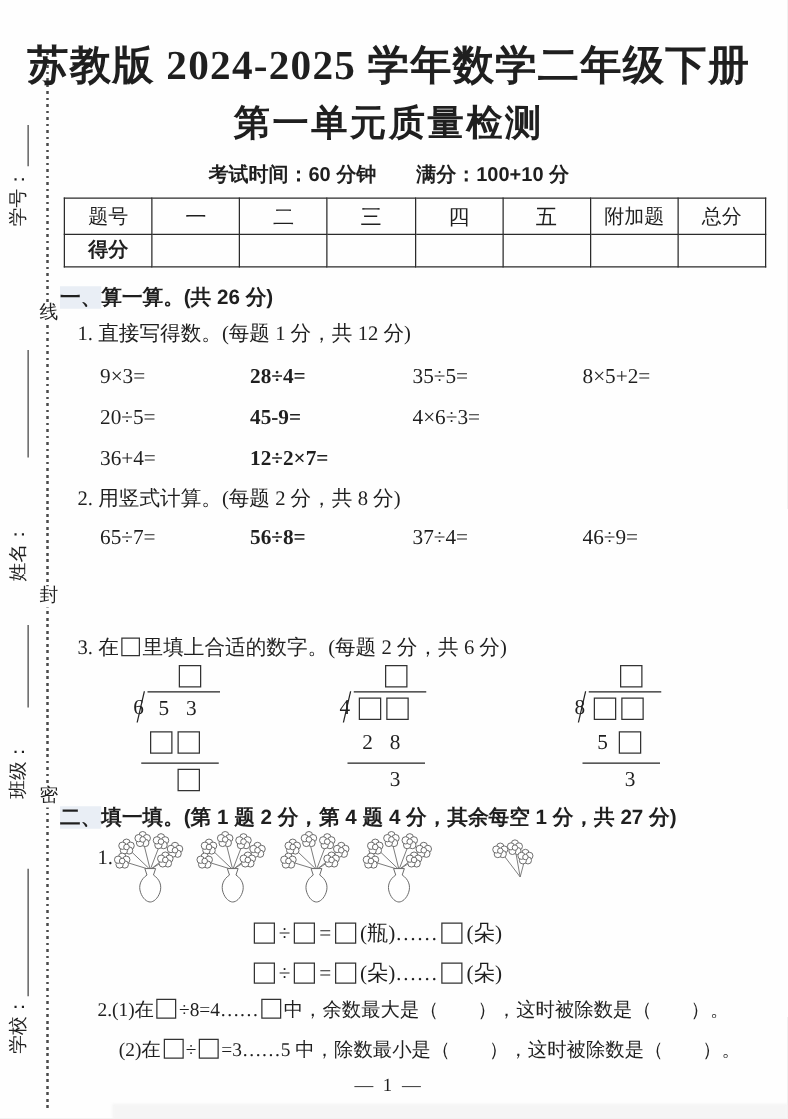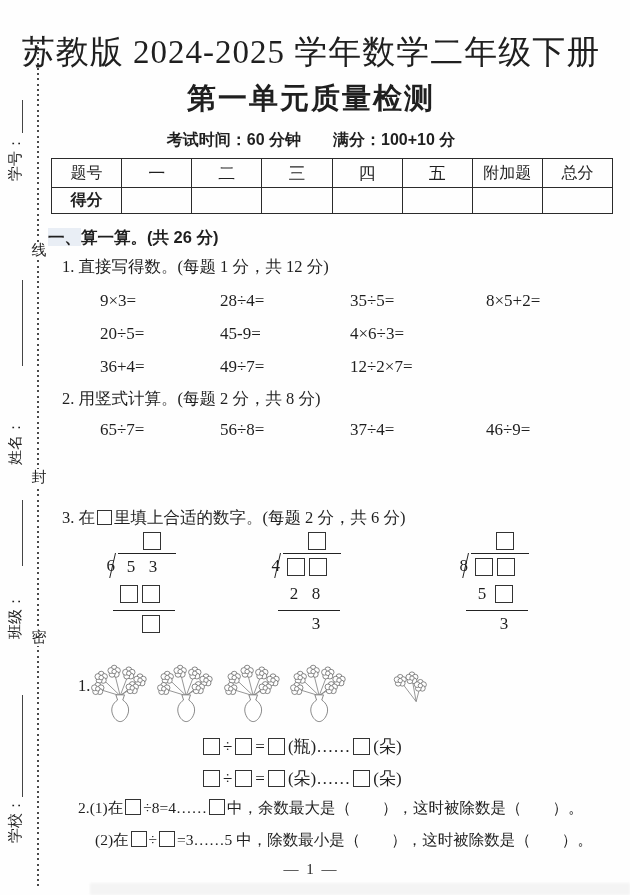--- a/index.html
+++ b/index.html
@@ -10,21 +10,21 @@
   .seal-dots{position:absolute;left:37px;top:42px;height:846px;width:2px;
     background:repeating-linear-gradient(to bottom,#4a4a4a 0 2px,transparent 2px 5.2px);}
   .seal-char{position:absolute;left:30px;width:18px;text-align:center;background:#fefefe;
     font-size:15px;line-height:17px;}
   .mlabel{position:absolute;left:-25px;width:80px;text-align:center;transform:rotate(-90deg);
     font-size:15px;white-space:nowrap;}
   .mblank{position:absolute;left:22px;width:0;border-left:1.3px solid #444;}
 
   
   .title1{position:absolute;top:30px;left:0;width:622px;text-align:center;
-    font-size:33px;font-weight:normal;letter-spacing:1px;}
+    font-size:33px;font-weight:bold;letter-spacing:1px;}
   .title2{position:absolute;top:79px;left:0;width:622px;text-align:center;
     font-size:29px;font-weight:bold;letter-spacing:2px;}
   .exam-info{position:absolute;top:130px;left:0;width:622px;text-align:center;
     font-family:"Liberation Sans",sans-serif;font-weight:bold;font-size:16px;}
 
   
   table.score{position:absolute;top:158px;left:51px;width:562px;border-collapse:collapse;
     table-layout:fixed;font-size:16px;}
   table.score td{border:1.4px solid #2b2b2b;text-align:center;padding:0;}
   table.score tr:nth-child(1) td{height:28px;font-family:"Liberation Sans",sans-serif;font-weight:normal;}
@@ -34,22 +34,22 @@
 
   
   .sec-heading{position:absolute;left:48px;font-family:"Liberation Sans",sans-serif;
     font-weight:bold;font-size:16.5px;white-space:nowrap;}
   .sec-heading::first-letter{background:#e9eef5;}
   .q-label{position:absolute;left:62px;font-size:16.5px;white-space:nowrap;}
 
   .eq-grid{position:absolute;left:48px;width:576px;font-size:17px;}
   .eq-row{display:flex;height:33px;align-items:center;padding-left:32px;}
   .eq-row span{display:block;}
-  .eq-row span:nth-child(1){width:120px;margin-left:20px;}
-  .eq-row span:nth-child(2){width:130px;}
+  .eq-row span:nth-child(1){width:120px;}
+  .eq-row span:nth-child(2){width:130px;font-weight:bold;}
   .eq-row span:nth-child(3){width:124px;}
   .eq-row span:nth-child(4){flex:1;margin-left:12px;}
 
   
   .sq{display:inline-block;width:14px;height:14px;border:1.3px solid #333;background:#fff;
     vertical-align:-2px;margin:0 2px;}
   .q3-label .sq{width:13px;height:13px;}
   .fill-eqs .sq{width:15px;height:15px;vertical-align:-3px;margin:0 3px;}
 
   
@@ -130,21 +130,20 @@
         <span>35÷5=</span>
         <span>8×5+2=</span>
       </div>
       <div class="eq-row">
         <span>20÷5=</span>
         <span>45-9=</span>
         <span>4×6÷3=</span>
       </div>
       <div class="eq-row">
         <span>36+4=</span>
-        <span>49÷7=</span>
         <span>12÷2×7=</span>
       </div>
     </div>
 
   <div class="q-label" style="top:388px">2. 用竖式计算。(每题 2 分，共 8 分)</div>
   <div class="eq-grid" style="top:413px" id="q2-grid">
       <div class="eq-row">
         <span>65÷7=</span>
         <span>56÷8=</span>
         <span>37÷4=</span>
@@ -221,20 +220,21 @@
         <div class="cellpos" style="left: 41px; top: 53px;">
           <span class="sqbox"></span>
         </div>
         <div class="ld-hline"></div>
         <div class="cellpos" style="left: 41px; top: 83px;">
           <span class="dgt">3</span>
         </div>
       </div>
     </div>
 
+  <div class="sec-heading" style="top:643px">二、填一填。(第 1 题 2 分，第 4 题 4 分，其余每空 1 分，共 27 分)</div>
   <div class="q-label" style="top:676px;left:78px">1.</div>
   <div class="illustration" id="flowers">
       <svg width="72" height="68" viewBox="0 0 70 66" style="margin-right: 6px;">
         <g fill="none" stroke="#777" stroke-width="0.9">
           <line x1="13" y1="14" x2="35" y2="35"></line>
           <line x1="28" y1="7" x2="35" y2="35"></line>
           <line x1="45" y1="9" x2="35" y2="35"></line>
           <line x1="58" y1="17" x2="35" y2="35"></line>
           <line x1="9" y1="27" x2="35" y2="35"></line>
           <line x1="49" y1="26" x2="35" y2="35"></line>

